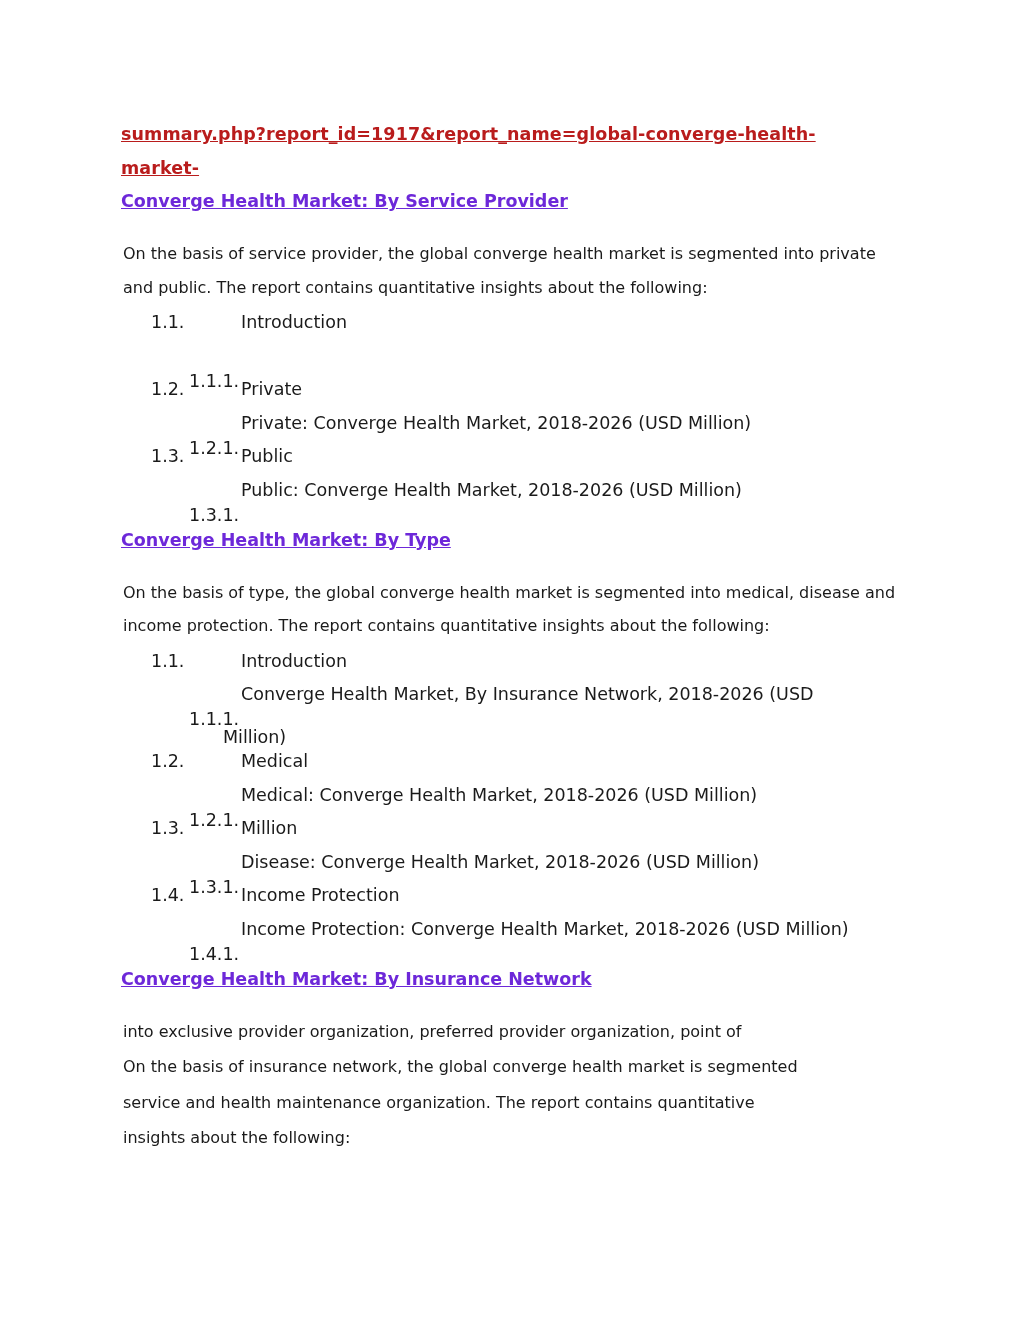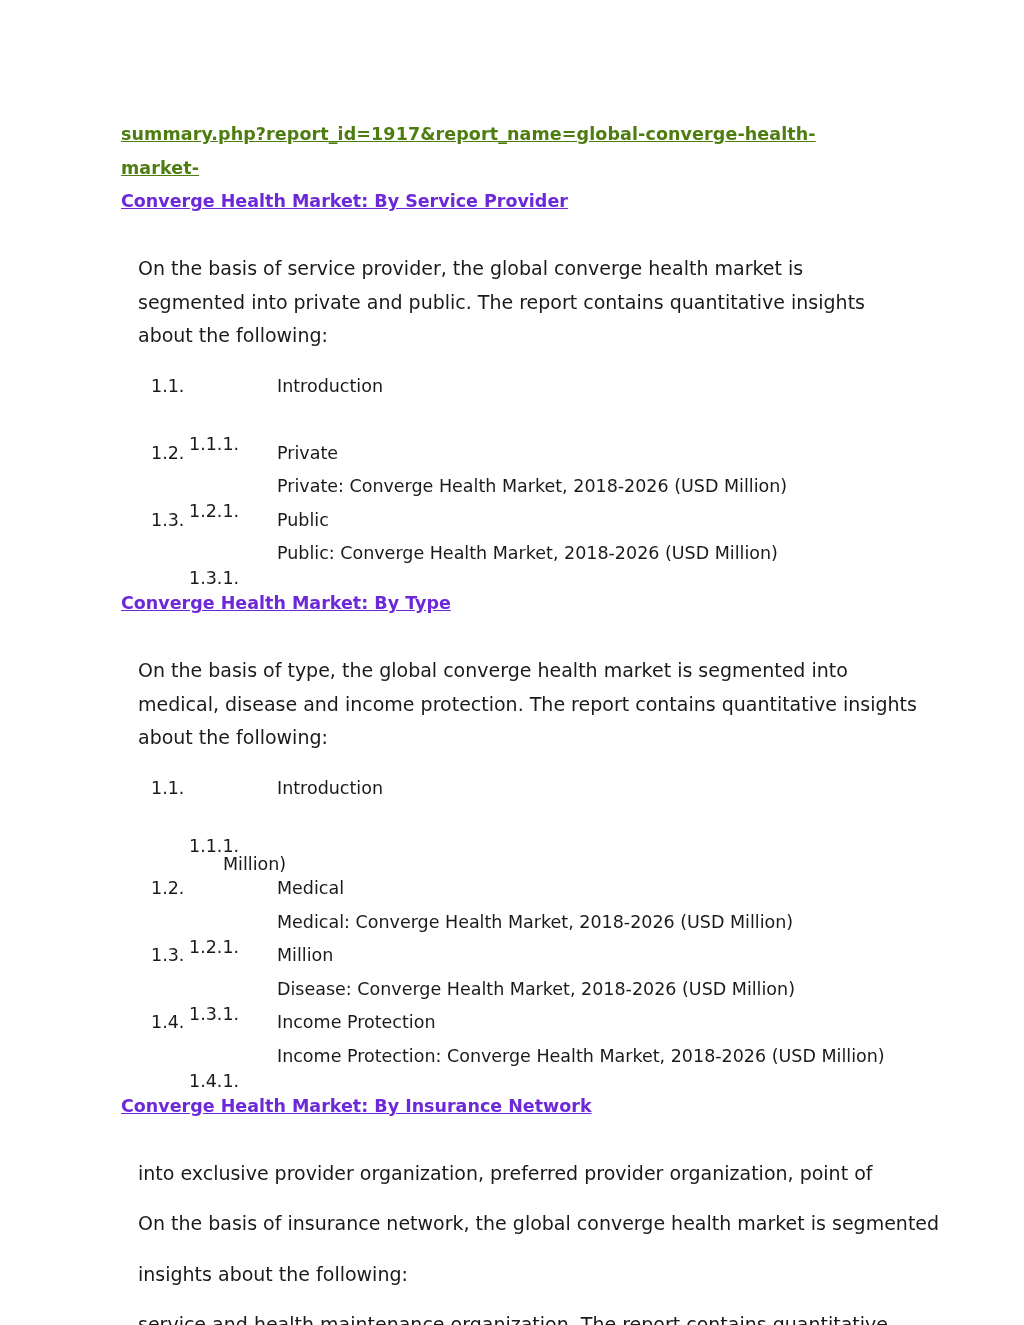--- a/index.html
+++ b/index.html
@@ -1,27 +1,27 @@
 <!DOCTYPE html>
 <html><head>
 <meta charset="utf-8">
 <style>
   html, body { margin: 0; padding: 0; background: #ffffff; }
   body { width: 1024px; height: 1325px; position: relative; overflow: hidden;
          font-family: "DejaVu Sans", sans-serif; color: #1a1a1a; }
   .page { position: absolute; left: 121px; top: 118px; width: 790px; }
-  .link { font-size: 17.5px; font-weight: bold; color: #4d7c0f; text-decoration: underline;
+  .link { font-size: 17.5px; font-weight: bold; color: #b91c1c; text-decoration: underline;
           line-height: 33.5px; display: block; letter-spacing: 0.1px; }
   .heading { font-size: 17.5px; font-weight: bold; text-decoration: underline; color: #6d28d9;
              line-height: 33.5px; display: block; }
-  .para { font-size: 19px; line-height: 33.5px; margin: 17px; }
+  .para { font-size: 16px; line-height: 33.5px; margin: 2px; }
   .gap { height: 16.5px; }
   .item { font-size: 17.5px; line-height: 33.5px; position: relative; height: 33.5px; white-space: nowrap; text-align: right; }
   .item .num { position: absolute; }
-  .item .txt { position: absolute; left: 120px; margin-left: 36px; }
+  .item .txt { position: absolute; left: 120px; }
   .lvl1 .num { left: 30px; }
   .lvl2 .num { left: 68px; margin-top: 25px; }
   .cont { position: absolute; left: 102px; top: 43px; }
 </style>
 </head>
 <body>
 
 <div class="page">
   <a class="link">
     <span>summary.php?report_id=1917&amp;report_name=global-converge-health-</span><br>
@@ -61,20 +61,21 @@
   <span class="heading">Converge Health Market: By Type</span>
   <div class="gap"></div>
   <p class="para" style="width:780px">On the basis of type, the global converge health market is segmented into medical, disease and income protection.  The report contains quantitative insights about the following:</p>
   <div>
     <div class="item lvl1">
         <span class="num">1.1.</span>
         <span class="txt">Introduction</span>
       </div>
     <div class="item lvl2" style="height:67px">
         <span class="num">1.1.1.</span>
+        <span class="txt">Converge Health Market, By Insurance Network, 2018-2026 (USD</span>
         <span class="cont">Million)</span>
       </div>
     <div class="item lvl1">
         <span class="num">1.2.</span>
         <span class="txt">Medical</span>
       </div>
     <div class="item lvl2">
         <span class="num">1.2.1.</span>
         <span class="txt">Medical: Converge Health Market, 2018-2026 (USD Million)</span>
       </div>
@@ -95,16 +96,16 @@
         <span class="txt">Income Protection: Converge Health Market, 2018-2026 (USD Million)</span>
       </div>
   </div>
   <div class="gap"></div>
 
   <span class="heading">Converge Health Market: By Insurance Network</span>
   <div class="gap"></div>
   <div>
     <div class="para" style="white-space:nowrap">into exclusive provider organization, preferred provider organization, point of</div>
     <div class="para" style="white-space:nowrap">On the basis of insurance network, the global converge health market is segmented</div>
+    <div class="para" style="white-space:nowrap">service and health maintenance organization.  The report contains quantitative</div>
     <div class="para" style="white-space:nowrap">insights about the following:</div>
-    <div class="para" style="white-space:nowrap">service and health maintenance organization.  The report contains quantitative</div>
   </div>
 </div>
 
 </body></html>

